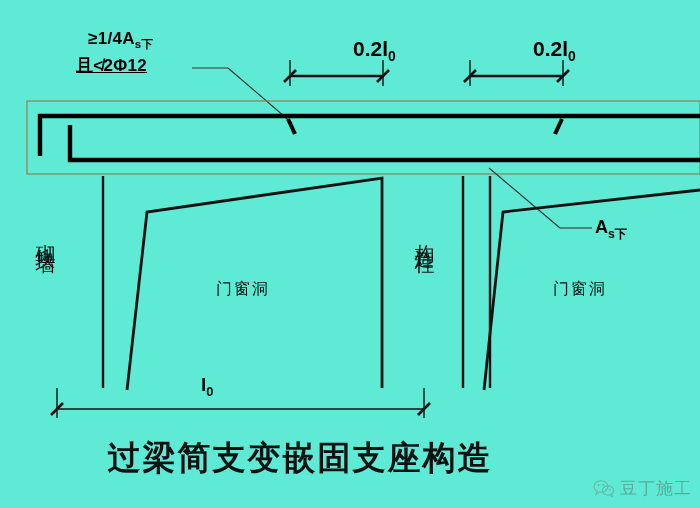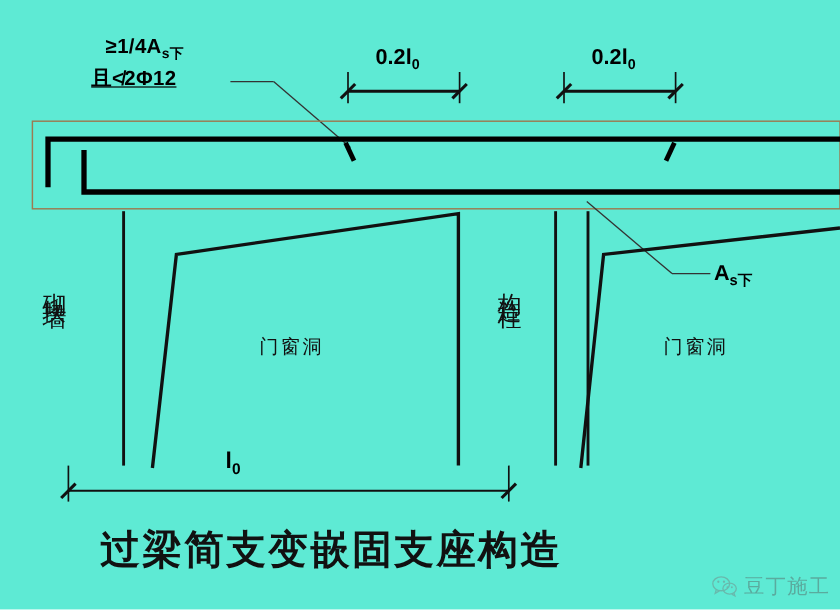--- a/index.html
+++ b/index.html
@@ -35,21 +35,22 @@
     font-size: 17px;
     letter-spacing: 0.3px;
   }
   .sub {
     font-size: 0.68em;
     vertical-align: sub;
     font-weight: bold;
   }
   .dim-label {
     font-weight: bold;
-    font-size: 18px;
+    font-size: 21px;
+    margin-left: 40px;
   }
   .dim-label .sub { font-size: 0.66em; }
   .cn-vert {
     font-family: "DejaVu Serif", "Liberation Serif", serif;
     font-size: 20px;
     writing-mode: vertical-rl;
     text-orientation: upright;
     letter-spacing: 5px;
     color: #111;
   }
@@ -71,20 +72,21 @@
     position: absolute;
     left: 0;
     top: 436px;
     width: 552px;
     text-align: center;
     font-family: "DejaVu Sans", "Liberation Sans", sans-serif;
     font-weight: bold;
     font-size: 33px;
     letter-spacing: 2px;
     color: #111;
+    padding-left: 24px;
   }
   #watermark {
     position: absolute;
     right: 8px;
     bottom: 8px;
     display: flex;
     align-items: center;
     gap: 5px;
     opacity: 0.42;
   }
@@ -181,21 +183,21 @@
   <div class="lbl cn-vert" style="left:36px; top:228px;">砌块墙</div>
 
   <div class="lbl cn-horiz" style="left:216px; top:281px;">门窗洞</div>
 
   <div class="lbl cn-vert" style="left:415px; top:228px;">构造柱</div>
 
   <div class="lbl cn-horiz" style="left:553px; top:281px;">门窗洞</div>
 
   <div class="lbl as-label" style="left:595px; top:218px;"><span>A</span><span class="sub">s下</span></div>
 
-  <div class="lbl l0-label" style="left:188px; top:375px;text-align:center;"><span>l</span><span class="sub">0</span></div>
+  <div class="lbl l0-label" style="left:201px; top:375px;text-align:center;"><span>l</span><span class="sub">0</span></div>
 
   <div id="title-text">过梁简支变嵌固支座构造</div>
 
   <div id="watermark">
     <svg width="22" height="19" viewBox="0 0 22 19">
       <ellipse cx="8" cy="7.5" rx="7" ry="5.8" fill="none" stroke="#777" stroke-width="1.1"></ellipse>
       <path d="M 4,12 L 3,15.5 L 6.5,13.4" fill="none" stroke="#777" stroke-width="1.1"></path>
       <circle cx="5.6" cy="5.8" r="0.95" fill="#777"></circle>
       <circle cx="10.3" cy="5.8" r="0.95" fill="#777"></circle>
       <ellipse cx="15" cy="11.5" rx="5.6" ry="4.6" fill="none" stroke="#777" stroke-width="1.1"></ellipse>

